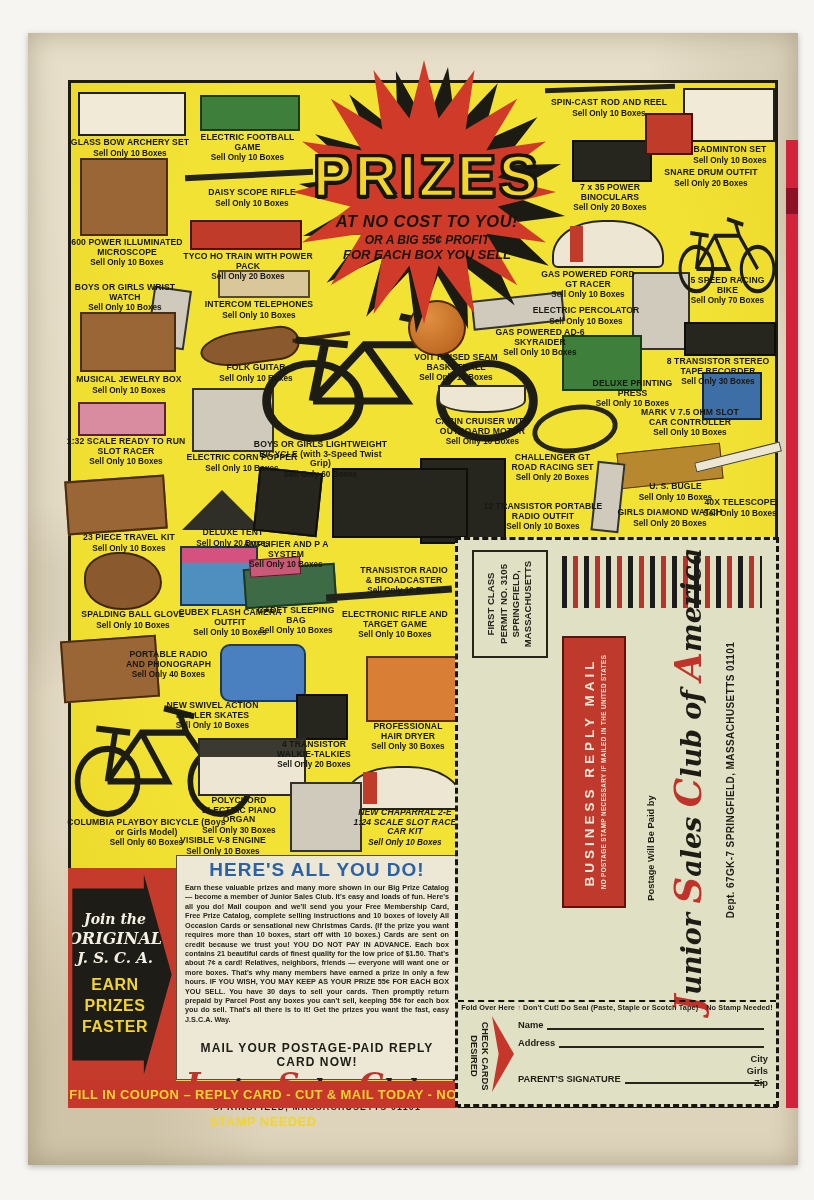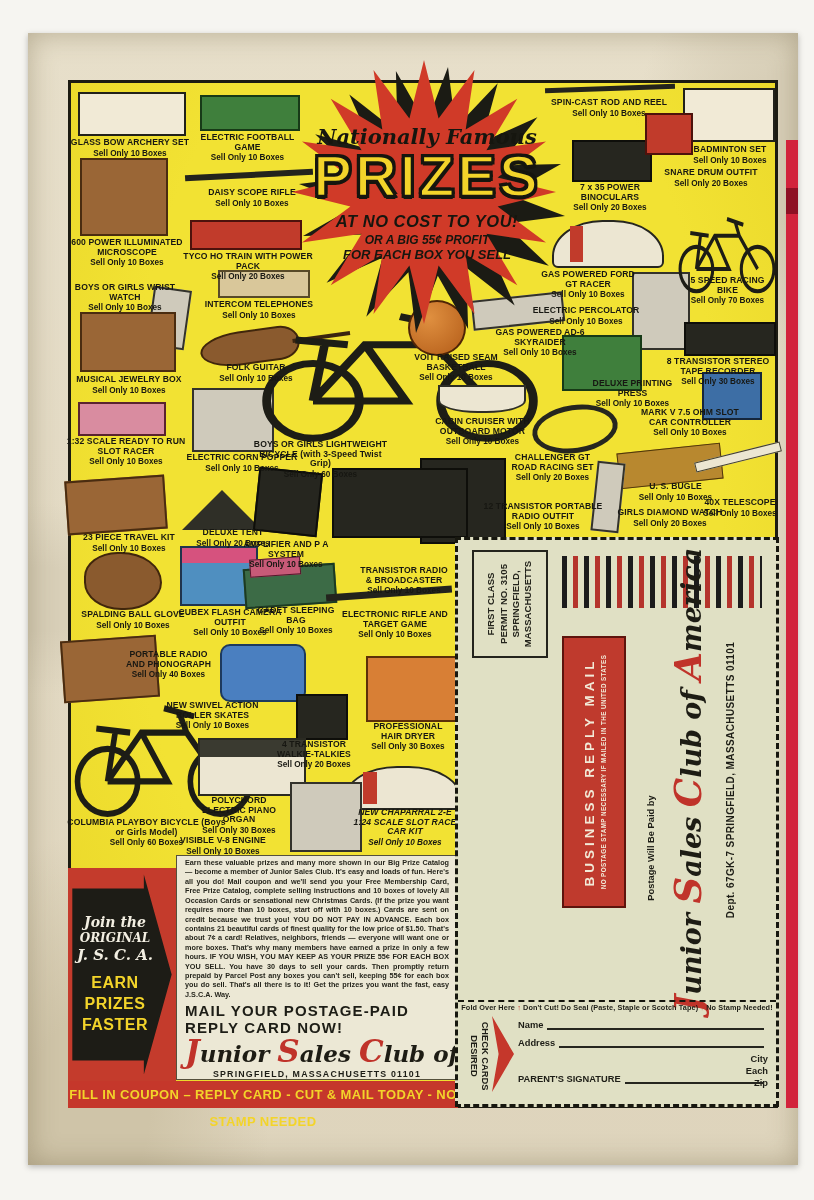--- a/index.html
+++ b/index.html
@@ -64,28 +64,28 @@
     text-shadow:-2px -2px 0 #16160f,2px -2px 0 #16160f,-2px 2px 0 #16160f,2px 2px 0 #16160f,0 3px 0 #16160f;}
   #sb-l2{top:132px;font-size:16.5px;font-weight:800;font-style:italic;letter-spacing:.5px;}
   #sb-l3{top:153px;font-size:12px;font-weight:800;font-style:italic;}
   #sb-l4{top:167px;font-size:13px;font-weight:800;font-style:italic;}
   
   #join-box{position:absolute;left:68px;top:868px;width:108px;height:213px;background:#c43b2c;z-index:5;}
   #join-arrow{position:absolute;left:4%;top:3%;width:92%;height:94%;background:#1d1c16;
     clip-path:polygon(0 7%,72% 7%,72% 0,100% 50%,72% 100%,72% 93%,0 93%);
     display:flex;flex-direction:column;align-items:center;justify-content:center;padding-right:14px;box-sizing:border-box;}
   .join-w{color:#f3efe2;font-family:"DejaVu Serif",serif;font-style:italic;font-weight:700;line-height:1.25;}
-  #join-l1{font-size:14px;}#join-l2{font-size:12px;}#join-l3{font-size:15px;margin-bottom:8px;}
+  #join-l1{font-size:14px;}#join-l2{font-size:16px;}#join-l3{font-size:15px;margin-bottom:8px;}
   .join-y{color:#f3d42a;font-weight:800;font-size:16px;line-height:1.3;letter-spacing:.5px;}
   
   #how-box{position:absolute;left:176px;top:855px;width:282px;height:225px;background:#ece8d5;
     border:1px solid #55503c;box-sizing:border-box;z-index:5;padding:2px 8px;}
   #how-heading{text-align:center;color:#2b62a7;font-size:19px;font-weight:800;letter-spacing:1px;margin:1px 0 2px;}
   #how-body{font-size:7.25px;font-weight:700;line-height:1.3;text-align:justify;color:#26261d;}
-  #mail-line{font-size:15px;font-weight:800;letter-spacing:1.1px;margin-top:3px;color:#1d1d16;}
+  #mail-line{text-align:center;font-size:12px;font-weight:800;letter-spacing:1.1px;margin-top:17px;color:#1d1d16;}
   .jsca-script{text-align:center;font-family:"DejaVu Serif",serif;font-style:italic;font-weight:700;
     font-size:23px;line-height:1.02;color:#1d1c14;white-space:nowrap;}
   .cap-red{color:#c0332a;font-size:31px;}
   #how-addr{text-align:center;font-size:8.8px;font-weight:700;letter-spacing:1.2px;color:#1d1d16;margin-top:1px;}
   
   #banner{position:absolute;left:68px;top:1081px;width:390px;height:27px;background:#c5372b;z-index:6;
     color:#f3d42a;font-weight:800;font-size:13px;letter-spacing:.4px;text-align:center;line-height:27px;}
   
   #reply-card{position:absolute;left:455px;top:537px;width:324px;height:570px;background:#e0e0c4;
     border:3px dashed #17170f;box-sizing:border-box;z-index:6;}
@@ -387,39 +387,39 @@
       <div class="cap">VISIBLE V-8 ENGINE</div>
       <div class="sub">Sell Only 10 Boxes</div>
     </div>
   </div>
 
 <div id="starburst">
   <svg width="272" height="232">
     <polygon id="star-black" fill="#1b1b14" points="274.0,136.0 213.2,143.6 257.8,185.7 198.7,169.5 223.7,225.4 175.4,187.8 177.1,249.0 146.8,195.8 125.0,253.0 117.4,192.2 75.3,236.8 91.5,177.7 35.6,202.7 73.2,154.4 12.0,156.1 65.2,125.8 8.0,104.0 68.8,96.4 24.2,54.3 83.3,70.5 58.3,14.6 106.6,52.2 104.9,-9.0 135.2,44.2 157.0,-13.0 164.6,47.8 206.7,3.2 190.5,62.3 246.4,37.3 208.8,85.6 270.0,83.9 216.8,114.2"></polygon>
     <polygon id="star-red" fill="#d03a28" points="265.0,112.0 206.6,126.6 255.0,162.5 195.4,153.7 226.3,205.3 174.7,174.4 183.5,234.0 147.6,185.6 133.0,244.0 118.4,185.6 82.5,234.0 91.3,174.4 39.7,205.3 70.6,153.7 11.0,162.5 59.4,126.6 1.0,112.0 59.4,97.4 11.0,61.5 70.6,70.3 39.7,18.7 91.3,49.6 82.5,-10.0 118.4,38.4 133.0,-20.0 147.6,38.4 183.5,-10.0 174.7,49.6 226.3,18.7 195.4,70.3 255.0,61.5 206.6,97.4"></polygon>
   </svg>
-  <div class="sb-text" id="sb-script">Nationally Famous</div>
   <div class="sb-text" id="sb-title">PRIZES</div>
   <div class="sb-text" id="sb-l2">AT NO COST TO YOU!</div>
   <div class="sb-text" id="sb-l3">OR A BIG 55¢ PROFIT</div>
   <div class="sb-text" id="sb-l4">FOR EACH BOX YOU SELL</div>
 </div>
 
 <div id="join-box">
   <div id="join-arrow">
     <div class="join-w" id="join-l1">Join the</div>
     <div class="join-w" id="join-l2">ORIGINAL</div>
     <div class="join-w" id="join-l3">J. S. C. A.</div>
     <div class="join-y">EARN</div>
     <div class="join-y">PRIZES</div>
     <div class="join-y">FASTER</div>
   </div>
 </div>
 
 <div id="how-box">
+  <div id="how-heading">HERE'S ALL YOU DO!</div>
   <div id="how-body">Earn these valuable prizes and many more shown in our Big Prize Catalog — become a member of Junior Sales Club. It's easy and loads of fun. Here's all you do! Mail coupon and we'll send you your Free Membership Card, Free Prize Catalog, complete selling instructions and 10 boxes of lovely All Occasion Cards or sensational new Christmas Cards. (If the prize you want requires more than 10 boxes, start off with 10 boxes.) Cards are sent on credit because we trust you! YOU DO NOT PAY IN ADVANCE. Each box contains 21 beautiful cards of finest quality for the low price of $1.50. That's about 7¢ a card! Relatives, neighbors, friends — everyone will want one or more boxes. That's why many members have earned a prize in only a few hours. IF YOU WISH, YOU MAY KEEP AS YOUR PRIZE 55¢ FOR EACH BOX YOU SELL. You have 30 days to sell your cards. Then promptly return prepaid by Parcel Post any boxes you can't sell, keeping 55¢ for each box you do sell. That's all there is to it! Get the prizes you want the fast, easy J.S.C.A. Way.</div>
   <div id="mail-line">MAIL YOUR POSTAGE-PAID REPLY CARD NOW!</div>
   <div class="jsca-script">
     <span class="cap-red">J</span><span>unior </span><span class="cap-red">S</span><span>ales </span><span class="cap-red">C</span><span>lub of </span><span class="cap-red">A</span><span>merica</span>
   </div>
   <div id="how-addr">SPRINGFIELD, MASSACHUSETTS 01101</div>
 </div>
 
 <div id="banner">FILL IN COUPON – REPLY CARD - CUT &amp; MAIL TODAY - NO STAMP NEEDED</div>
 
@@ -472,21 +472,21 @@
       <span>Name</span>
       <span class="fline"></span>
     </div>
     <div class="frow" style="top:34px;">
       <span>Address</span>
       <span class="fline"></span>
     </div>
     <div class="frow" style="top:52px;flex-direction:column;">
       <span>City</span>
       <span class="fline"></span>
-      <span>Each</span>
+      <span>Girls</span>
       <span class="fline" style="max-width:34px;"></span>
       <span>Zip</span>
       <span class="fline" style="max-width:34px;"></span>
     </div>
     <div class="frow" style="top:70px;">
       <span>PARENT'S SIGNATURE</span>
       <span class="fline"></span>
     </div>
   </div>
 </div>

